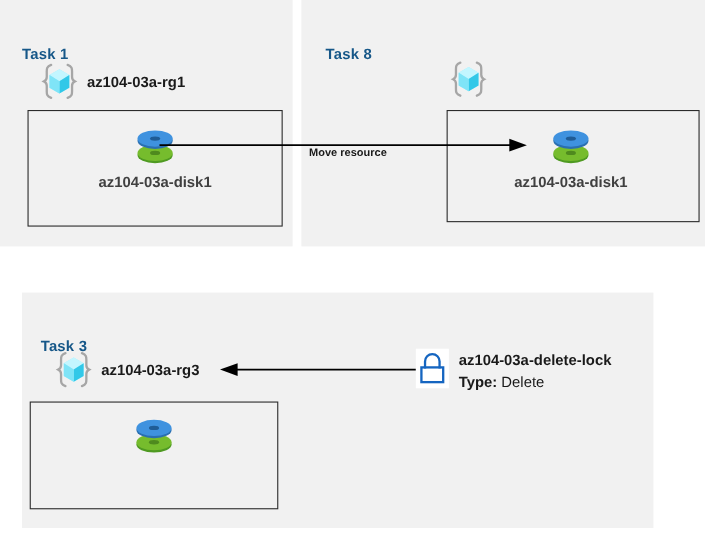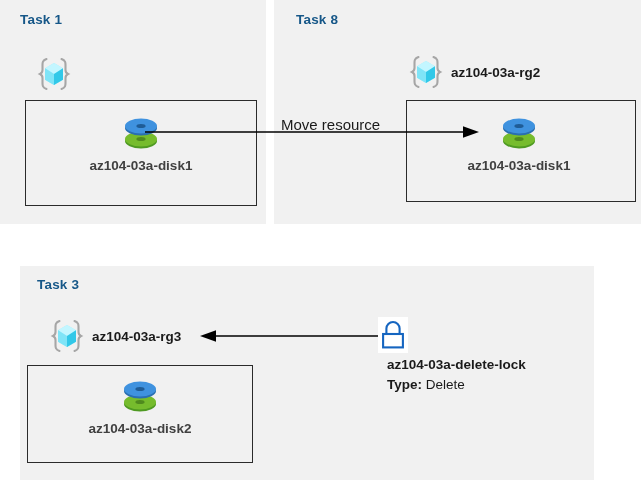--- a/index.html
+++ b/index.html
@@ -29,20 +29,21 @@
   #panel-task2 { left: 274px; top: 0px;   width: 367px; height: 224px; }
   #panel-task3 { left: 20px;  top: 266px; width: 574px; height: 214px; }
 
   .task-title {
     position: absolute;
     color: #165788;
     font-size: 13.5px;
     font-weight: bold;
     letter-spacing: .2px;
     white-space: nowrap;
+    margin-top: 30px;
   }
   #title-task1 { left: 20px;  top: 12px; }
   #title-task2 { left: 296px; top: 12px; }
   #title-task3 { left: 37px;  top: 277px; }
 
   
   .rbox {
     position: absolute;
     border: 1px solid #2b2b2b;
     background: #f1f1f1;
@@ -95,21 +96,20 @@
   #disk3 { left: 65px;  top: 375px; width: 150px; }
 
   
   #lock-group {
     position: absolute;
     left: 378px;
     top: 317px;
     display: flex;
     align-items: flex-start;
     white-space: nowrap;
-    flex-direction: column;
   }
   .lock-icon {
     width: 30px; height: 36px;
     flex: 0 0 30px;
     background: #ffffff;
   }
   .lock-icon svg { display: block; width: 30px; height: 36px; }
   .lock-text { margin-left: 9px; line-height: 1.24; padding-top: 1px; }
   .lock-name {
     font-size: 13.5px;
@@ -127,23 +127,23 @@
 
   
   .conn { position: absolute; }
   #arrow-move        { left: 145px; top: 120px; width: 336px; height: 24px; }
   #arrow-lock        { left: 200px; top: 324px; width: 182px; height: 24px; }
   .conn svg { display: block; overflow: visible; }
 
   .move-label {
     position: absolute;
     left: 281px;
-    top: 116px;
-    font-size: 15px;
-    font-weight: normal;
+    top: 134px;
+    font-size: 10px;
+    font-weight: bold;
     color: #1a1a1a;
     white-space: nowrap;
   }
 </style>
 </head>
 <body>
 
 <div id="stage">
 
   <div class="panel" id="panel-task1"></div>
@@ -158,34 +158,34 @@
     <span class="rg-icon">
       <svg viewBox="0 0 36 36" xmlns="http://www.w3.org/2000/svg">
         <path d="M10.5 3 C6.5 4.5 6.5 6.5 6.5 9 L6.5 14 C6.5 16 5.6 17.2 4 18 C5.6 18.8 6.5 20 6.5 22 L6.5 27 C6.5 29.5 6.5 31.5 10.5 33" fill="none" stroke="#a6a6a6" stroke-width="2.1" stroke-linecap="round"></path>
         <path d="M25.5 3 C29.5 4.5 29.5 6.5 29.5 9 L29.5 14 C29.5 16 30.4 17.2 32 18 C30.4 18.8 29.5 20 29.5 22 L29.5 27 C29.5 29.5 29.5 31.5 25.5 33" fill="none" stroke="#a6a6a6" stroke-width="2.1" stroke-linecap="round"></path>
         <polygon points="18,7 27,12.2 27,23.8 18,29 9,23.8 9,12.2" fill="#9cefff"></polygon>
         <polygon points="18,7 27,12.2 18,17.9 9,12.2" fill="#c3f6ff"></polygon>
         <polygon points="18,17.9 27,12.2 27,23.8 18,29" fill="#32c8e8"></polygon>
         <polygon points="18,17.9 18,29 9,23.8 9,12.2" fill="#7fe4f7"></polygon>
       </svg>
     </span>
+    <span class="rg-label">az104-03a-rg1</span>
   </div>
 
   <div class="rg" id="rg2">
     <span class="rg-icon">
       <svg viewBox="0 0 36 36" xmlns="http://www.w3.org/2000/svg">
         <path d="M10.5 3 C6.5 4.5 6.5 6.5 6.5 9 L6.5 14 C6.5 16 5.6 17.2 4 18 C5.6 18.8 6.5 20 6.5 22 L6.5 27 C6.5 29.5 6.5 31.5 10.5 33" fill="none" stroke="#a6a6a6" stroke-width="2.1" stroke-linecap="round"></path>
         <path d="M25.5 3 C29.5 4.5 29.5 6.5 29.5 9 L29.5 14 C29.5 16 30.4 17.2 32 18 C30.4 18.8 29.5 20 29.5 22 L29.5 27 C29.5 29.5 29.5 31.5 25.5 33" fill="none" stroke="#a6a6a6" stroke-width="2.1" stroke-linecap="round"></path>
         <polygon points="18,7 27,12.2 27,23.8 18,29 9,23.8 9,12.2" fill="#9cefff"></polygon>
         <polygon points="18,7 27,12.2 18,17.9 9,12.2" fill="#c3f6ff"></polygon>
         <polygon points="18,17.9 27,12.2 27,23.8 18,29" fill="#32c8e8"></polygon>
         <polygon points="18,17.9 18,29 9,23.8 9,12.2" fill="#7fe4f7"></polygon>
       </svg>
     </span>
-    <span class="rg-label">az104-03a-rg2</span>
   </div>
 
   <div class="rg" id="rg3">
     <span class="rg-icon">
       <svg viewBox="0 0 36 36" xmlns="http://www.w3.org/2000/svg">
         <path d="M10.5 3 C6.5 4.5 6.5 6.5 6.5 9 L6.5 14 C6.5 16 5.6 17.2 4 18 C5.6 18.8 6.5 20 6.5 22 L6.5 27 C6.5 29.5 6.5 31.5 10.5 33" fill="none" stroke="#a6a6a6" stroke-width="2.1" stroke-linecap="round"></path>
         <path d="M25.5 3 C29.5 4.5 29.5 6.5 29.5 9 L29.5 14 C29.5 16 30.4 17.2 32 18 C30.4 18.8 29.5 20 29.5 22 L29.5 27 C29.5 29.5 29.5 31.5 25.5 33" fill="none" stroke="#a6a6a6" stroke-width="2.1" stroke-linecap="round"></path>
         <polygon points="18,7 27,12.2 27,23.8 18,29 9,23.8 9,12.2" fill="#9cefff"></polygon>
         <polygon points="18,7 27,12.2 18,17.9 9,12.2" fill="#c3f6ff"></polygon>
         <polygon points="18,17.9 27,12.2 27,23.8 18,29" fill="#32c8e8"></polygon>
@@ -231,21 +231,20 @@
     <span class="disk-icon">
       <svg viewBox="0 0 46 44" xmlns="http://www.w3.org/2000/svg">
         <ellipse cx="23" cy="29" rx="16" ry="7.4" fill="#4f9a22"></ellipse>
         <ellipse cx="23" cy="27" rx="16" ry="7.4" fill="#76bc2d"></ellipse>
         <ellipse cx="23" cy="27" rx="4.6" ry="2" fill="#4f8a1e"></ellipse>
         <ellipse cx="23" cy="16" rx="16" ry="7.4" fill="#2a6fb0"></ellipse>
         <ellipse cx="23" cy="14" rx="16" ry="7.4" fill="#3f92df"></ellipse>
         <ellipse cx="23" cy="14" rx="4.6" ry="2" fill="#1f5c96"></ellipse>
       </svg>
     </span>
-    <div class="disk-label">az104-03a-disk2</div>
   </div>
 
   <div class="conn" id="arrow-move">
     <svg width="336" height="24" viewBox="0 0 336 24" xmlns="http://www.w3.org/2000/svg">
       <line x1="0" y1="12" x2="320" y2="12" stroke="#000000" stroke-width="1.6"></line>
       <polygon points="334,12 318,6.2 318,17.8" fill="#000000"></polygon>
     </svg>
   </div>
   <div class="move-label">Move resource</div>
 

